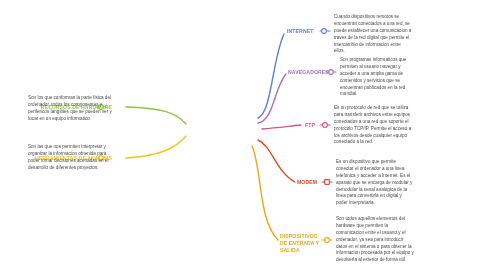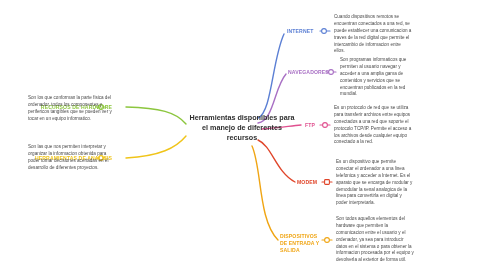--- a/index.html
+++ b/index.html
@@ -95,21 +95,20 @@
     <circle cx="324" cy="31" r="2.4" fill="#ffffff" stroke="#5b7fd4" stroke-width="1.1"></circle>
     <circle cx="331" cy="72" r="2.4" fill="#ffffff" stroke="#a86fc4" stroke-width="1.1"></circle>
     <circle cx="325" cy="125" r="2.4" fill="#ffffff" stroke="#e0508f" stroke-width="1.1"></circle>
     <rect x="324.6" y="179.6" width="4.8" height="4.8" rx="0.8" fill="#ffffff" stroke="#e0452a" stroke-width="1.1"></rect>
     <circle cx="327" cy="240" r="2.4" fill="#ffffff" stroke="#f0a513" stroke-width="1.1"></circle>
 
     <circle cx="101" cy="107" r="2.4" fill="#ffffff" stroke="#8cc63e" stroke-width="1.1"></circle>
     <circle cx="101" cy="158" r="2.4" fill="#ffffff" stroke="#f0c419" stroke-width="1.1"></circle>
   </svg>
 
-  <div class="node center-node">Herramientas disponibles para el manejo de diferentes recursos</div>
 
   <div class="branch-label" style="left:287px; top:28px; color:#5b7fd4;">INTERNET</div>
 
   <div class="branch-label" style="left:288px; top:69px; color:#a86fc4;">NAVEGADORES</div>
 
   <div class="branch-label" style="left:305px; top:122px; color:#e0508f;">FTP</div>
 
   <div class="branch-label" style="left:297px; top:179px; color:#e0452a;">MODEM</div>
 
   <div class="branch-label wrap" style="left:280px; top:233px; width:46px; color:#f0a513; white-space:normal;">DISPOSITIVOS DE ENTRADA Y SALIDA</div>

